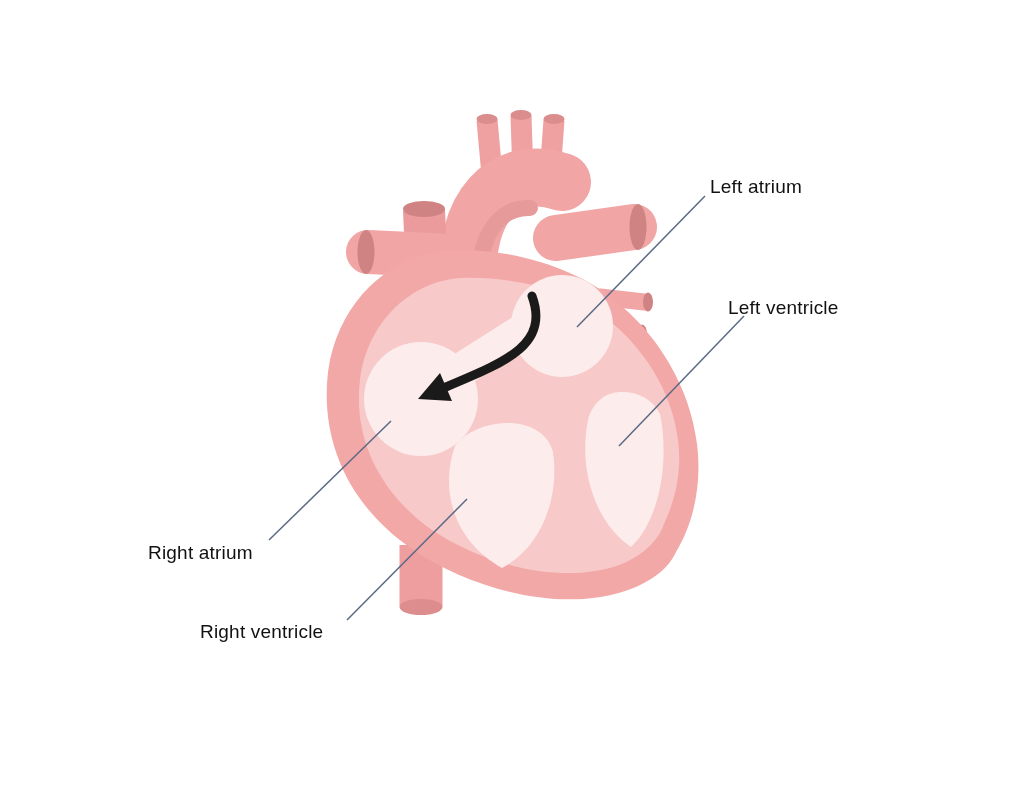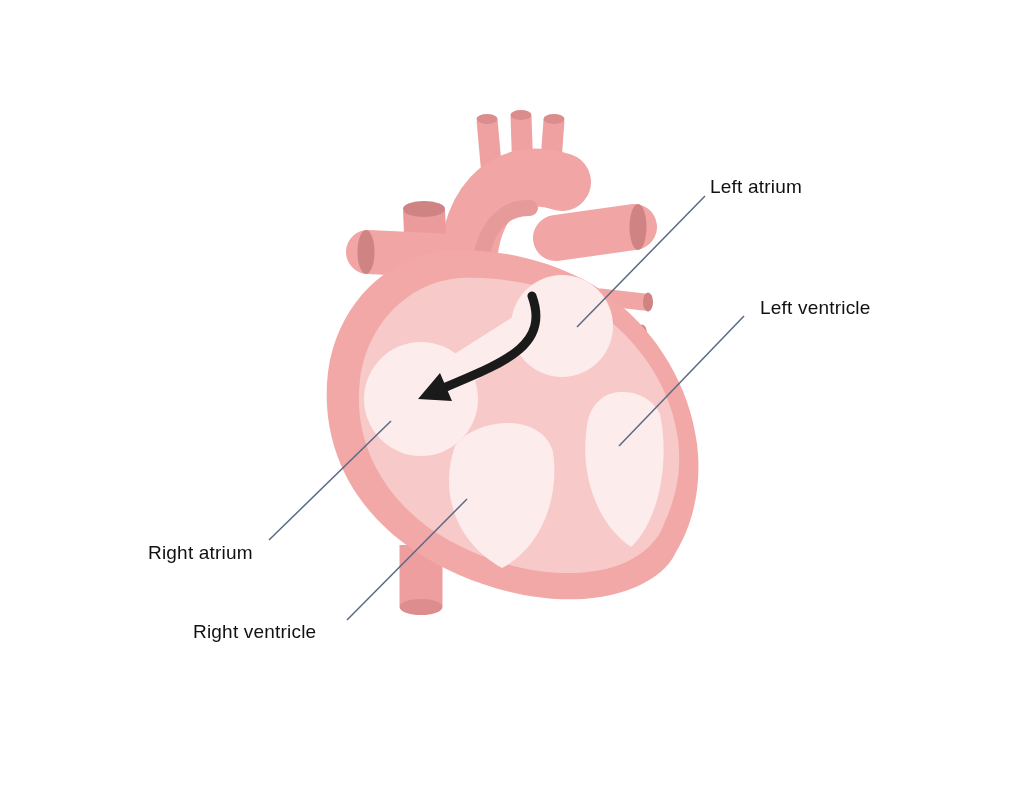--- a/index.html
+++ b/index.html
@@ -22,23 +22,23 @@
   }
   .label {
     position: absolute;
     font-size: 19px;
     line-height: 22px;
     color: #111111;
     letter-spacing: 0.2px;
     white-space: nowrap;
   }
   .label-la { left: 710px; top: 176px; }
-  .label-lv { left: 760px; top: 297px; }
+  .label-lv { left: 728px; top: 297px; }
   .label-ra { left: 148px; top: 542px; text-align: center; }
-  .label-rv { left: 193px; top: 621px; }
+  .label-rv { left: 200px; top: 621px; }
 </style>
 </head>
 <body>
 
 <div class="stage">
 
   <svg viewBox="0 0 1024 809" width="1024" height="809">
 
     <g>
 

